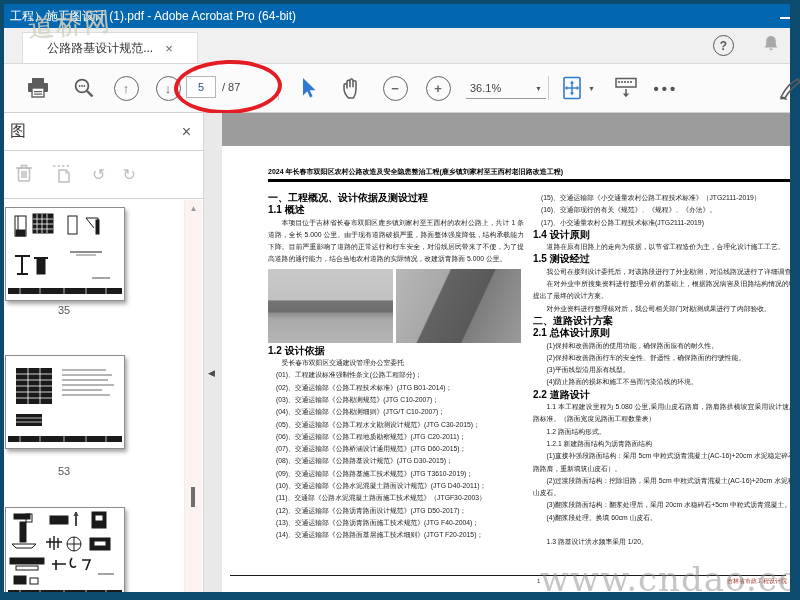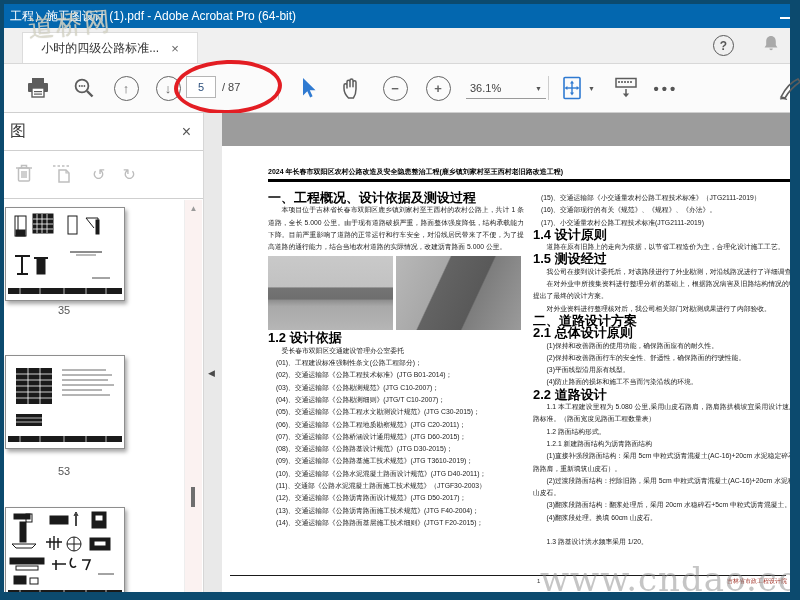--- a/index.html
+++ b/index.html
@@ -65,21 +65,21 @@
 
   
   .docarea{flex:1;background:#9c9c9c;position:relative;overflow:hidden;}
   .page{position:absolute;left:0;top:33px;right:0;bottom:0;background:#fff;overflow:hidden;}
   .doc-header{position:absolute;left:46px;top:21px;width:530px;font-size:7px;font-weight:bold;color:#000;
               white-space:nowrap;overflow:hidden;}
   .doc-rule{position:absolute;left:46px;top:33px;width:522px;height:3px;background:#000;}
   .col{position:absolute;top:46px;font-size:6.8px;line-height:12.3px;color:#1a1a1a;text-align:justify;}
   .col-left{left:46px;width:256px;}
   .col-right{left:311px;width:332px;}
-  .col h4{margin:0;font-size:13px;font-weight:bold;line-height:12.3px;color:#000;}
+  .col h4{margin:0;font-size:10px;font-weight:bold;line-height:12.3px;color:#000;}
   .col p{margin:0;text-indent:2em;}
   .col .li{padding-left:8px;white-space:nowrap;overflow:hidden;text-align:left;}
   .photos{display:flex;gap:3px;margin:3px 0 2px 0;}
   .photo{width:125px;height:74px;}
   .photo1{background:
       linear-gradient(180deg,#c9c9c9 0%,#c2c2c2 42%,#747474 43%,#6e6e6e 58%,#8f8f8f 60%,#a9a9a9 68%,#b6b6b6 100%);}
   .photo2{background:
       linear-gradient(115deg,#b8b8b8 0%,#a8a8a8 34%,#636363 35%,#595959 62%,#7d7d7d 63%,#9b9b9b 100%);}
   .spacer12{height:12px;}
   .foot-line{position:absolute;left:8px;right:4px;top:429px;height:1px;background:#1a1a1a;}
@@ -99,21 +99,21 @@
 <div class="screen">
   <div class="app">
 
     <div class="titlebar">
       <span>工程）施工图设计 (1).pdf - Adobe Acrobat Pro (64-bit)</span>
       <span class="min-dash"></span>
     </div>
 
     <div class="tabbar">
       <div class="tab">
-        <span>小时的四级公路标准...</span>
+        <span>公路路基设计规范...</span>
         <span class="tab-close">×</span>
       </div>
       <div class="tab-right">
         <span class="help-circ">
             <span>?</span>
           </span>
         <span>
           <svg width="18" height="19" viewBox="0 0 18 19">
               <path d="M9 2 C6 2 4.2 4.4 4.2 7.4 L4.2 11 L2.6 13.6 L15.4 13.6 L13.8 11 L13.8 7.4 C13.8 4.4 12 2 9 2 Z" fill="#a9a9a9"></path>
               <path d="M7.4 14.6 a1.7 1.7 0 0 0 3.4 0 Z" fill="#a9a9a9"></path>
@@ -375,20 +375,21 @@
         <span class="strip-arrow">◀</span>
       </div>
 
       <div class="docarea">
         <div class="page">
           <div class="doc-header">2024 年长春市双阳区农村公路改造及安全隐患整治工程(鹿乡镇刘家村至王西村老旧路改造工程)</div>
           <div class="doc-rule"></div>
 
           <div class="col col-left">
             <h4>一、工程概况、设计依据及测设过程</h4>
+            <h4>1.1 概述</h4>
             <p>本项目位于吉林省长春市双阳区鹿乡镇刘家村至王西村的农村公路上，共计 1 条道路，全长 5.000 公里。由于现有道路破损严重，路面整体强度降低，结构承载能力下降。目前严重影响了道路的正常运行和行车安全，对沿线居民带来了不便，为了提高道路的通行能力，结合当地农村道路的实际情况，改建沥青路面 5.000 公里。</p>
             <div class="photos">
               <div class="photo photo1"></div>
               <div class="photo photo2"></div>
             </div>
             <h4>1.2 设计依据</h4>
             <p>受长春市双阳区交通建设管理办公室委托</p>
             <div class="li">(01)、工程建设标准强制性条文(公路工程部分)；</div>
             <div class="li">(02)、交通运输部《公路工程技术标准》(JTG B01-2014)；</div>
             <div class="li">(03)、交通运输部《公路勘测规范》(JTG C10-2007)；</div>

